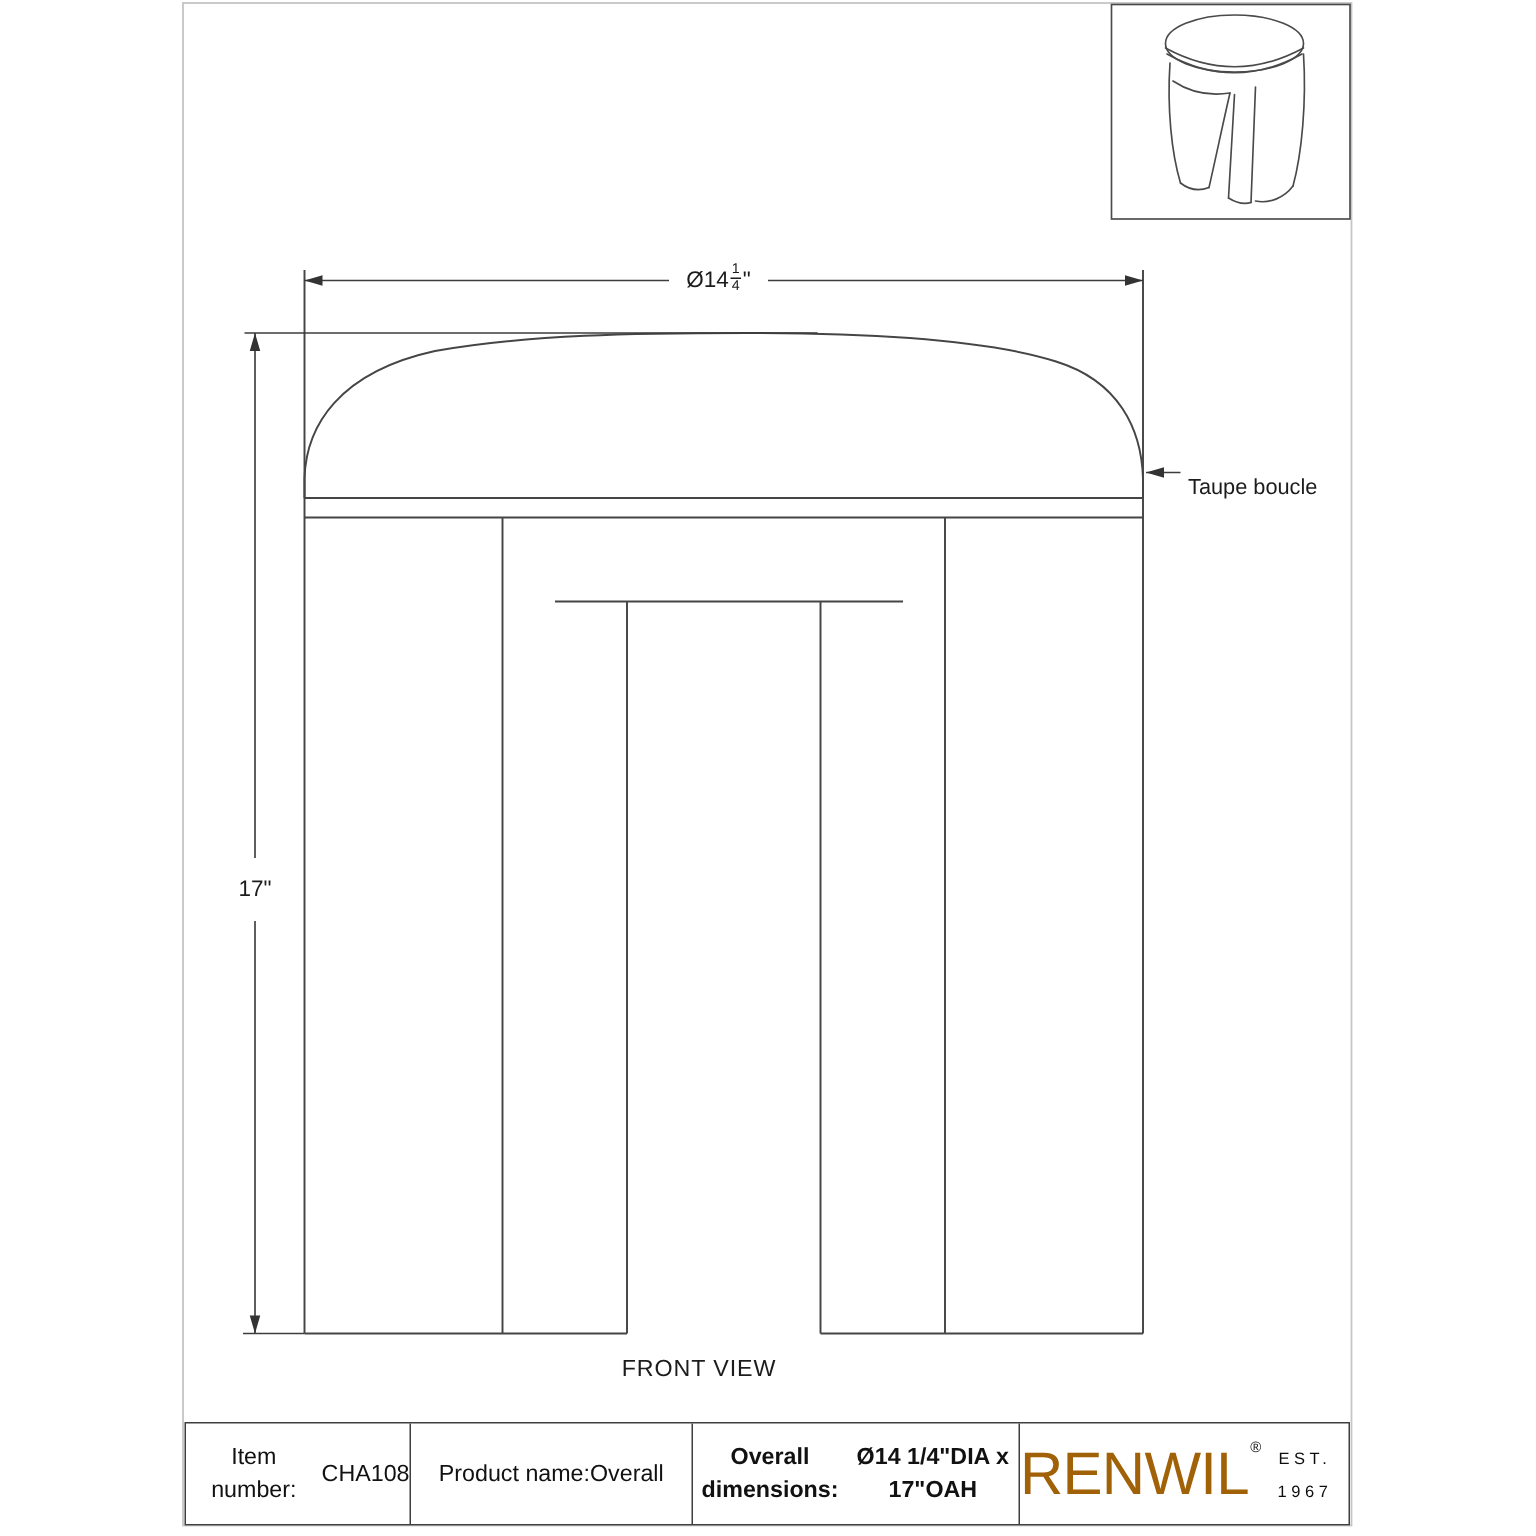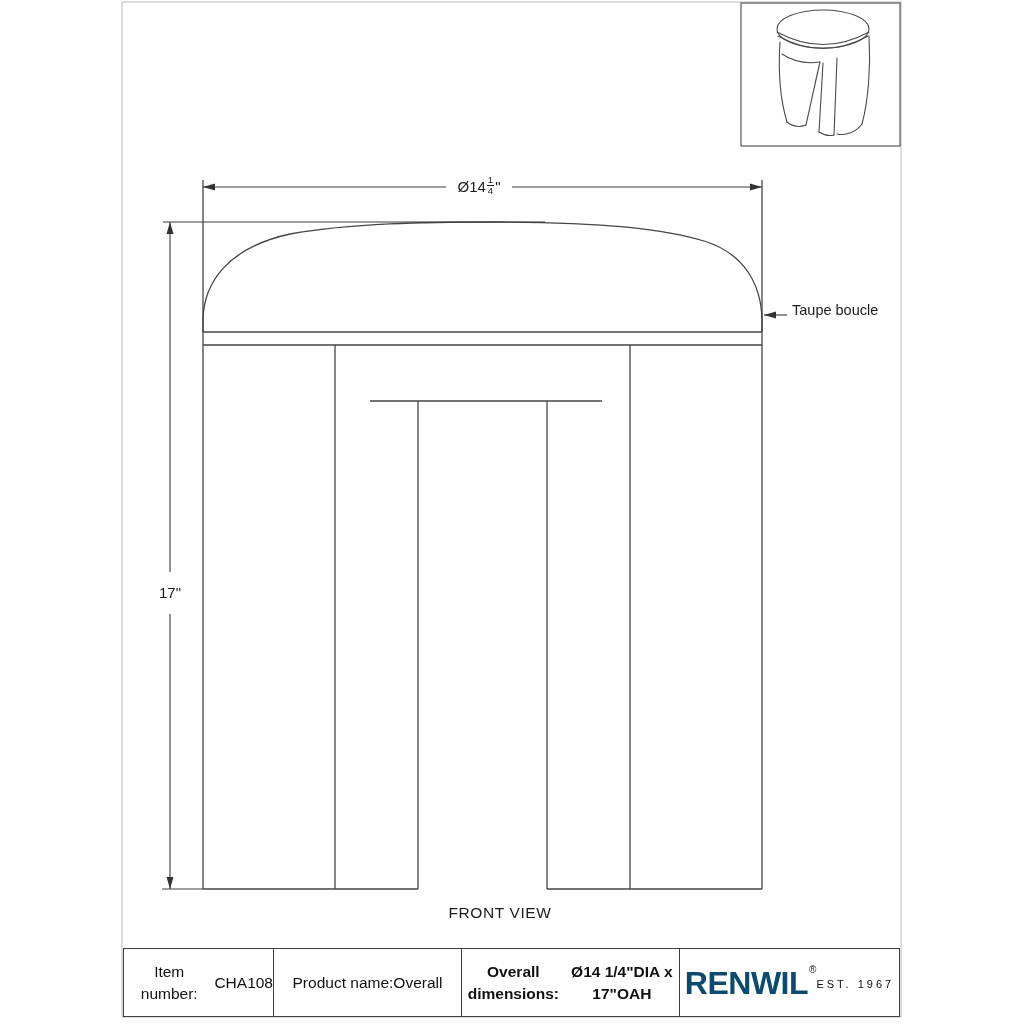--- a/index.html
+++ b/index.html
@@ -24,21 +24,21 @@
   .cell{
     box-sizing:border-box;display:flex;align-items:center;justify-content:center;
     font-size:15.5px;line-height:22px;color:#111;text-align:center;
   }
   .cell + .cell{border-left:1.5px solid #3f3f3f;}
   #cell-item{width:149px;}
   #cell-product{width:188px;}
   #cell-dims{width:218px;font-weight:bold;}
   #cell-brand{flex:1;}
   #brand-line{display:flex;align-items:flex-start;line-height:1;}
-  #brand-name{font-weight:bold;font-size:32px;letter-spacing:-.5px;color:#0c4a6e;}
+  #brand-name{font-weight:normal;font-size:40px;letter-spacing:-.5px;color:#a16207;}
   #brand-reg{font-size:10px;margin-left:1px;transform:translateY(-2px);}
   #brand-est{font-size:11px;letter-spacing:3px;margin-top:3px;color:#0d0d0d;}
 </style>
 </head>
 <body>
 
 <div id="canvas">
 
   <svg id="linework" width="1024" height="1024" viewBox="0 0 1024 1024">
 
@@ -97,23 +97,23 @@
     <span>Ø14</span>
       <span class="frac">
         <span class="num">1</span>
         <span class="den">4</span>
       </span>
       <span>"</span>
   </div>
 
   <div class="lbl" id="height-label" style="left:148px;top:584px;">17"</div>
 
-  <div class="lbl" id="material-label" style="left:792px;top:302px;">Taupe boucle</div>
+  <div class="lbl" id="material-label" style="left:792px;top:317px;">Taupe boucle</div>
 
-  <div class="lbl" id="view-label" style="left:400px;top:904px;">FRONT VIEW</div>
+  <div class="lbl" id="view-label" style="left:366px;top:904px;">FRONT VIEW</div>
 
   <div id="spec-table">
     <div class="cell" id="cell-item">
       <div>Item number:</div>
       <div>CHA108</div>
     </div>
     <div class="cell" id="cell-product">
       <div>Product name:</div>
       <div>Overall</div>
     </div>

